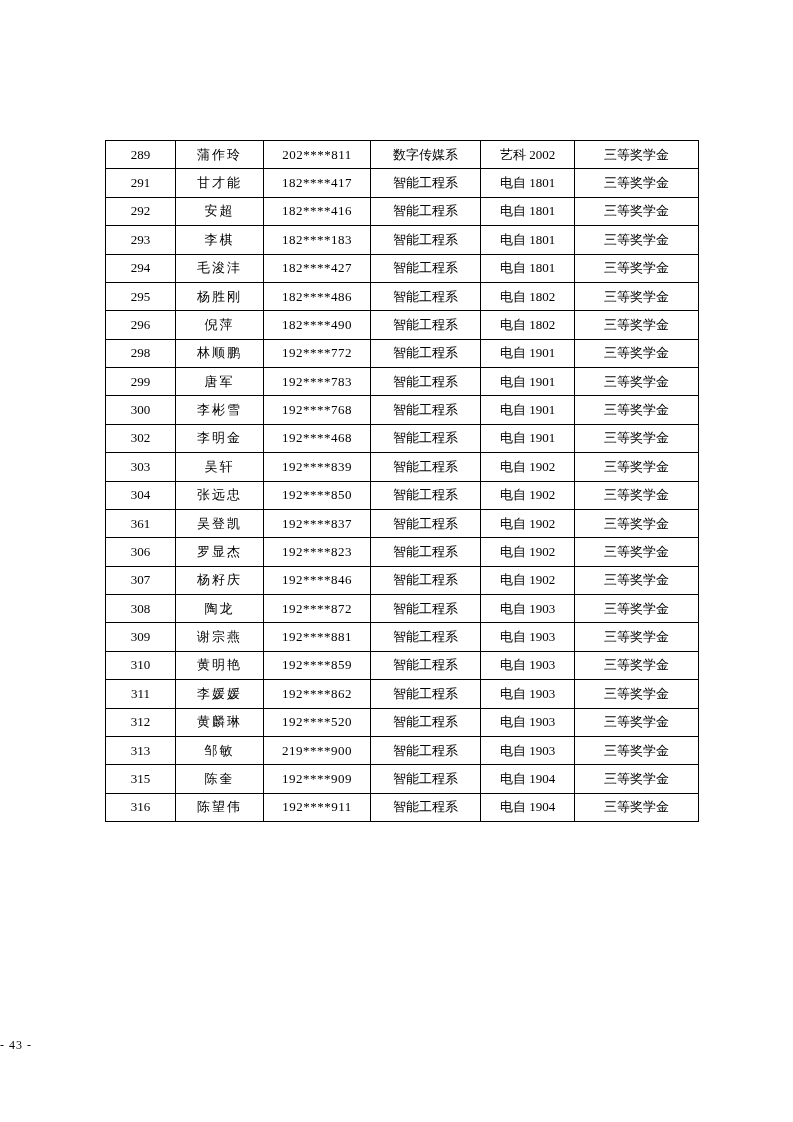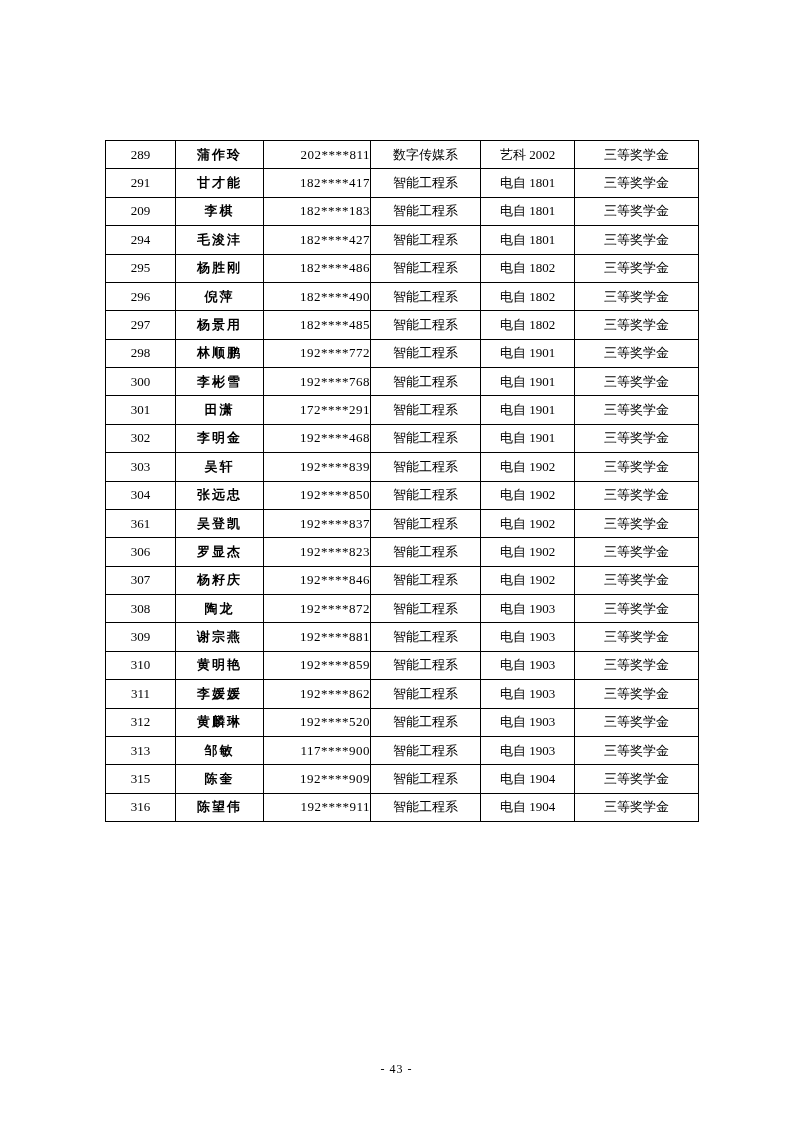--- a/index.html
+++ b/index.html
@@ -41,35 +41,31 @@
     overflow: hidden;
   }
   table.award-table col.c-index  { width: 70px; }
   table.award-table col.c-name   { width: 88px; }
   table.award-table col.c-id     { width: 107px; }
   table.award-table col.c-dept   { width: 110px; }
   table.award-table col.c-class  { width: 94px; }
   table.award-table col.c-award  { width: 124px; }
   table.award-table td[data-name="cell-name"] {
     letter-spacing: 2px;
-    font-weight: bold;
   }
   table.award-table td[data-name="cell-student-id"] {
     letter-spacing: 0.5px;
-    text-align: right;
   }
   .page-footer {
     position: absolute;
     left: 0;
     top: 1038px;
     width: 793px;
-    text-align: center;
     font-size: 12px;
     letter-spacing: 1px;
-    margin-top: 24px;
   }
 </style>
 </head>
 <body>
 
 <div class="doc-page" data-name="document-page">
 
   <table class="award-table" data-name="scholarship-table">
     <colgroup>
       <col class="c-index">
@@ -90,21 +86,29 @@
         </tr>
         <tr data-name="table-row">
           <td data-name="cell-index">291</td>
           <td data-name="cell-name">甘才能</td>
           <td data-name="cell-student-id">182****417</td>
           <td data-name="cell-department">智能工程系</td>
           <td data-name="cell-class">电自 1801</td>
           <td data-name="cell-award">三等奖学金</td>
         </tr>
         <tr data-name="table-row">
-          <td data-name="cell-index">209</td>
+          <td data-name="cell-index">292</td>
+          <td data-name="cell-name">安超</td>
+          <td data-name="cell-student-id">182****416</td>
+          <td data-name="cell-department">智能工程系</td>
+          <td data-name="cell-class">电自 1801</td>
+          <td data-name="cell-award">三等奖学金</td>
+        </tr>
+        <tr data-name="table-row">
+          <td data-name="cell-index">293</td>
           <td data-name="cell-name">李棋</td>
           <td data-name="cell-student-id">182****183</td>
           <td data-name="cell-department">智能工程系</td>
           <td data-name="cell-class">电自 1801</td>
           <td data-name="cell-award">三等奖学金</td>
         </tr>
         <tr data-name="table-row">
           <td data-name="cell-index">294</td>
           <td data-name="cell-name">毛浚沣</td>
           <td data-name="cell-student-id">182****427</td>
@@ -122,52 +126,44 @@
         </tr>
         <tr data-name="table-row">
           <td data-name="cell-index">296</td>
           <td data-name="cell-name">倪萍</td>
           <td data-name="cell-student-id">182****490</td>
           <td data-name="cell-department">智能工程系</td>
           <td data-name="cell-class">电自 1802</td>
           <td data-name="cell-award">三等奖学金</td>
         </tr>
         <tr data-name="table-row">
-          <td data-name="cell-index">297</td>
-          <td data-name="cell-name">杨景用</td>
-          <td data-name="cell-student-id">182****485</td>
-          <td data-name="cell-department">智能工程系</td>
-          <td data-name="cell-class">电自 1802</td>
-          <td data-name="cell-award">三等奖学金</td>
-        </tr>
-        <tr data-name="table-row">
           <td data-name="cell-index">298</td>
           <td data-name="cell-name">林顺鹏</td>
           <td data-name="cell-student-id">192****772</td>
           <td data-name="cell-department">智能工程系</td>
           <td data-name="cell-class">电自 1901</td>
           <td data-name="cell-award">三等奖学金</td>
         </tr>
         <tr data-name="table-row">
+          <td data-name="cell-index">299</td>
+          <td data-name="cell-name">唐军</td>
+          <td data-name="cell-student-id">192****783</td>
+          <td data-name="cell-department">智能工程系</td>
+          <td data-name="cell-class">电自 1901</td>
+          <td data-name="cell-award">三等奖学金</td>
+        </tr>
+        <tr data-name="table-row">
           <td data-name="cell-index">300</td>
           <td data-name="cell-name">李彬雪</td>
           <td data-name="cell-student-id">192****768</td>
           <td data-name="cell-department">智能工程系</td>
           <td data-name="cell-class">电自 1901</td>
           <td data-name="cell-award">三等奖学金</td>
         </tr>
         <tr data-name="table-row">
-          <td data-name="cell-index">301</td>
-          <td data-name="cell-name">田潇</td>
-          <td data-name="cell-student-id">172****291</td>
-          <td data-name="cell-department">智能工程系</td>
-          <td data-name="cell-class">电自 1901</td>
-          <td data-name="cell-award">三等奖学金</td>
-        </tr>
-        <tr data-name="table-row">
           <td data-name="cell-index">302</td>
           <td data-name="cell-name">李明金</td>
           <td data-name="cell-student-id">192****468</td>
           <td data-name="cell-department">智能工程系</td>
           <td data-name="cell-class">电自 1901</td>
           <td data-name="cell-award">三等奖学金</td>
         </tr>
         <tr data-name="table-row">
           <td data-name="cell-index">303</td>
           <td data-name="cell-name">吴轩</td>
@@ -244,21 +240,21 @@
           <td data-name="cell-index">312</td>
           <td data-name="cell-name">黄麟琳</td>
           <td data-name="cell-student-id">192****520</td>
           <td data-name="cell-department">智能工程系</td>
           <td data-name="cell-class">电自 1903</td>
           <td data-name="cell-award">三等奖学金</td>
         </tr>
         <tr data-name="table-row">
           <td data-name="cell-index">313</td>
           <td data-name="cell-name">邹敏</td>
-          <td data-name="cell-student-id">117****900</td>
+          <td data-name="cell-student-id">219****900</td>
           <td data-name="cell-department">智能工程系</td>
           <td data-name="cell-class">电自 1903</td>
           <td data-name="cell-award">三等奖学金</td>
         </tr>
         <tr data-name="table-row">
           <td data-name="cell-index">315</td>
           <td data-name="cell-name">陈奎</td>
           <td data-name="cell-student-id">192****909</td>
           <td data-name="cell-department">智能工程系</td>
           <td data-name="cell-class">电自 1904</td>

